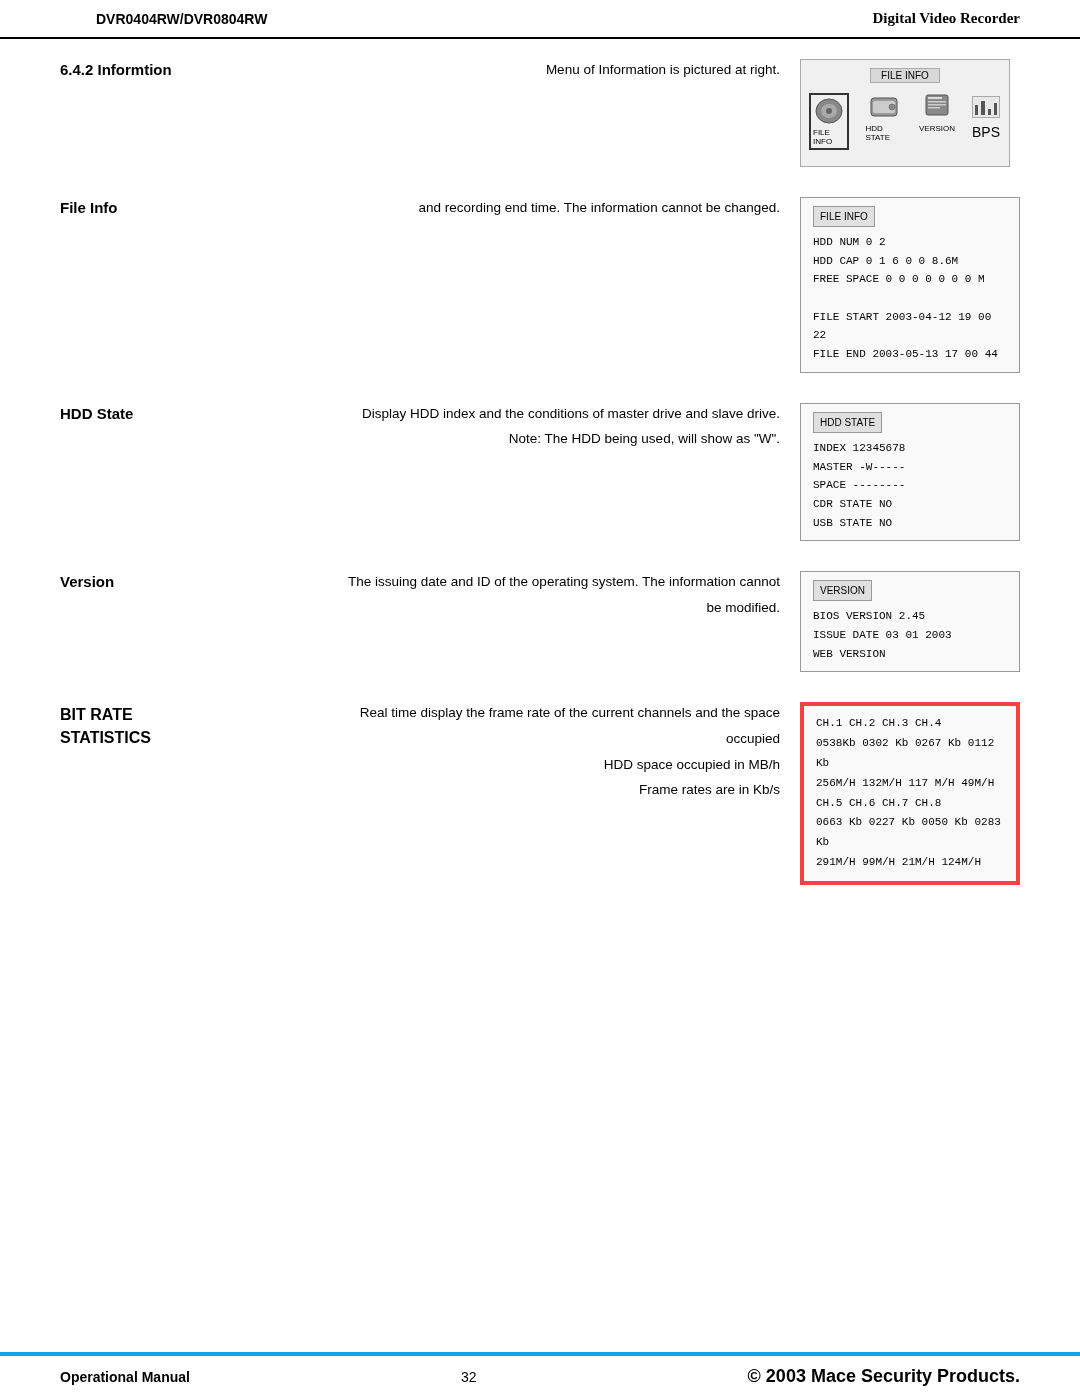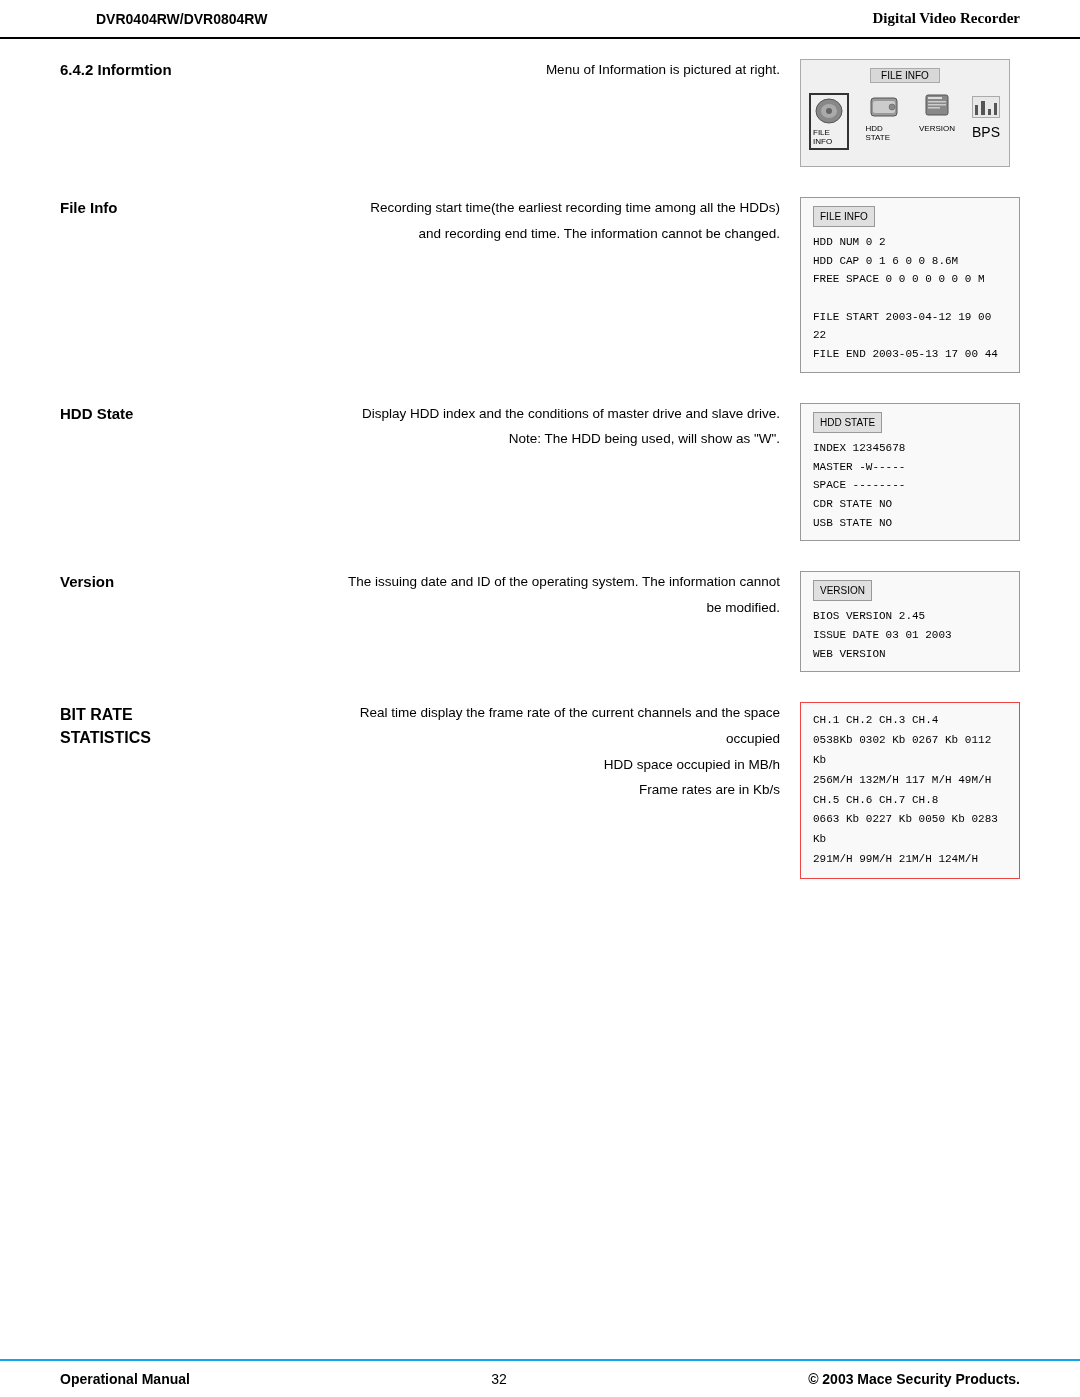--- a/index.html
+++ b/index.html
@@ -39,33 +39,33 @@
       font-size: 15px;
       font-family: 'Times New Roman', Times, serif;
     }
 
     
     .footer {
       display: flex;
       justify-content: space-between;
       align-items: center;
       padding: 10px 60px;
-      border-top: 2px solid #0ea5e9;
+      border-top: 4px solid #0ea5e9;
       margin-top: auto;
     }
     .footer-left {
       font-weight: bold;
       font-size: 14px;
     }
     .footer-center {
       font-size: 14px;
     }
     .footer-right {
       font-weight: bold;
-      font-size: 14px;
+      font-size: 18px;
     }
 
     
     .content {
       padding: 20px 60px;
       flex: 1;
     }
 
     
     .section-row {
@@ -178,21 +178,21 @@
 
     
     .bit-rate-label {
       font-size: 16px;
       font-weight: bold;
       line-height: 1.4;
     }
 
     
     .channel-box {
-      border: 1px solid #ef4444;
+      border: 4px solid #ef4444;
       background: #f9f9f9;
       padding: 8px 12px;
       font-family: 'Courier New', Courier, monospace;
       font-size: 11px;
       line-height: 1.8;
       width: 220px;
     }
 
     
     .selected-icon {
@@ -271,21 +271,20 @@
           </div>
         </div>
       </div>
     </div>
 
     <div class="section-row" style="margin-top:10px;">
       <div class="section-label">
         <span>File Info</span>
       </div>
       <div class="section-content">
-        <p>Recording start time(the earliest recording time among all the HDDs)</p>
         <p>and recording end time. The information cannot be changed.</p>
       </div>
       <div class="section-image">
         <div class="info-box">
           <div class="box-title">FILE INFO</div><br>
           <span>HDD NUM 0 2</span><br>
           <span>HDD CAP 0 1 6 0 0 8.6M</span><br>
           <span>FREE SPACE 0 0 0 0 0 0 0 M</span><br>
           <br>
           <span>FILE START   2003-04-12   19 00 22</span><br>

